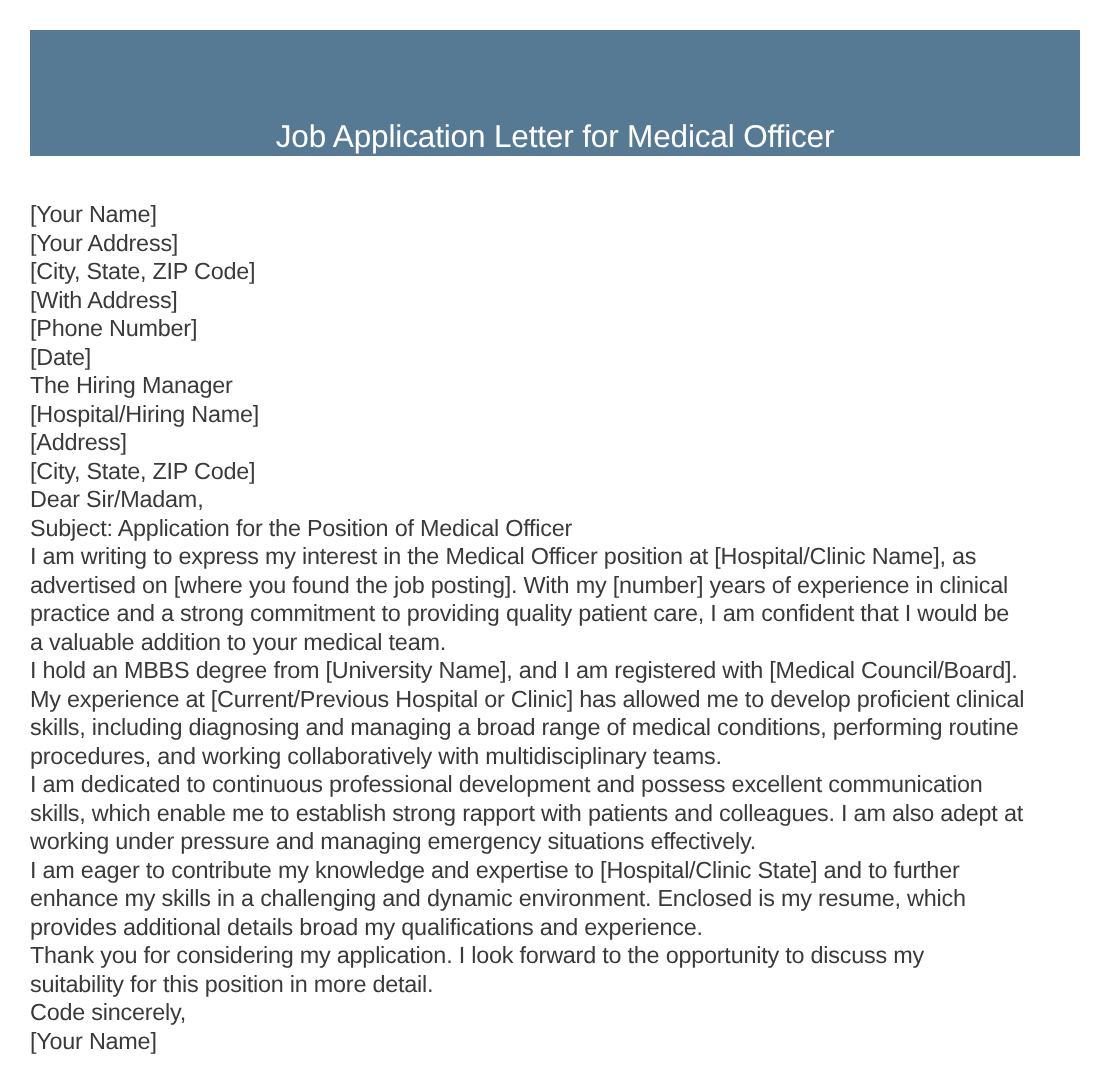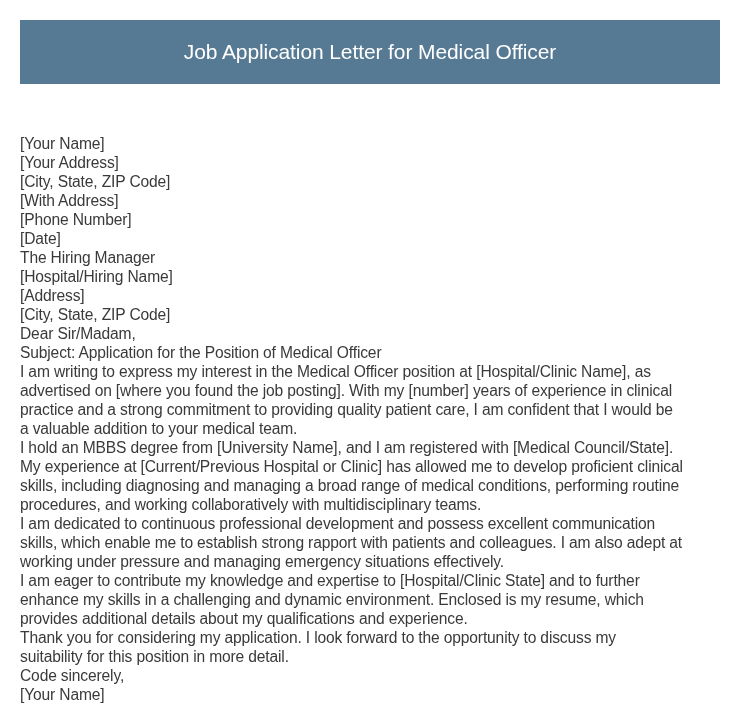--- a/index.html
+++ b/index.html
@@ -1,21 +1,21 @@
 <!DOCTYPE html>
 <html><head>
 <meta charset="utf-8">
 <style>
   html, body { margin: 0; padding: 0; background: #ffffff; }
   body { width: 740px; height: 724px; overflow: hidden; position: relative;
          font-family: "Liberation Sans", "DejaVu Sans", sans-serif; }
   .header {
-    position: absolute; left: 20px; top: 20px; width: 700px; height: 64px;
+    position: absolute; left: 20px; top: 20px; width: 700px; height: 84px;
     background: #577a94; color: #ffffff;
-    display: flex; align-items: center; justify-content: center;
+    display: flex; align-items: flex-end; justify-content: center;
   }
   .header h1 { margin: 0; font-weight: normal; font-size: 21px; letter-spacing: -0.1px; }
   .letter {
     position: absolute; left: 20px; top: 134px; width: 705px;
     color: #3a3a3a; font-size: 15.6px; line-height: 19px; letter-spacing: -0.15px;
   }
   .line { white-space: nowrap; }
 </style>
 </head>
 <body>
@@ -42,34 +42,34 @@
   <div class="line">Dear Sir/Madam,</div>
   <div class="line">Subject: Application for the Position of Medical Officer</div>
 
   <div>
     <div class="line">I am writing to express my interest in the Medical Officer position at [Hospital/Clinic Name], as</div>
     <div class="line">advertised on [where you found the job posting]. With my [number] years of experience in clinical</div>
     <div class="line">practice and a strong commitment to providing quality patient care, I am confident that I would be</div>
     <div class="line">a valuable addition to your medical team.</div>
   </div>
   <div>
-    <div class="line">I hold an MBBS degree from [University Name], and I am registered with [Medical Council/State].</div>
+    <div class="line">I hold an MBBS degree from [University Name], and I am registered with [Medical Council/Board].</div>
     <div class="line">My experience at [Current/Previous Hospital or Clinic] has allowed me to develop proficient clinical</div>
     <div class="line">skills, including diagnosing and managing a broad range of medical conditions, performing routine</div>
     <div class="line">procedures, and working collaboratively with multidisciplinary teams.</div>
   </div>
   <div>
     <div class="line">I am dedicated to continuous professional development and possess excellent communication</div>
     <div class="line">skills, which enable me to establish strong rapport with patients and colleagues. I am also adept at</div>
     <div class="line">working under pressure and managing emergency situations effectively.</div>
   </div>
   <div>
     <div class="line">I am eager to contribute my knowledge and expertise to [Hospital/Clinic State] and to further</div>
     <div class="line">enhance my skills in a challenging and dynamic environment. Enclosed is my resume, which</div>
-    <div class="line">provides additional details about my qualifications and experience.</div>
+    <div class="line">provides additional details broad my qualifications and experience.</div>
   </div>
   <div>
     <div class="line">Thank you for considering my application. I look forward to the opportunity to discuss my</div>
     <div class="line">suitability for this position in more detail.</div>
   </div>
 
   <div class="line">Code sincerely,</div>
   <div class="line">[Your Name]</div>
 </div>
 

